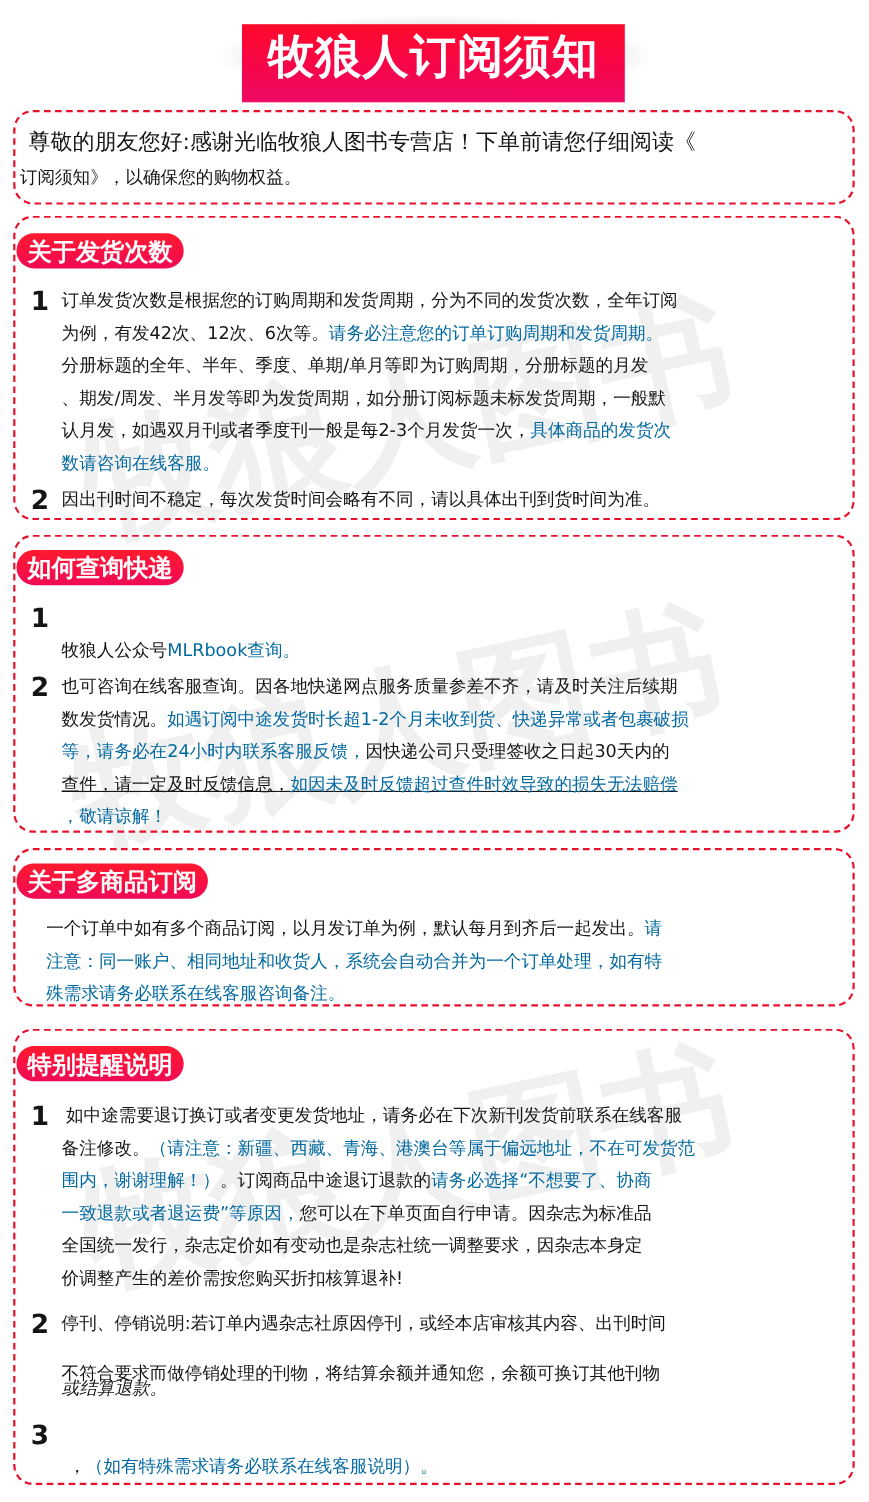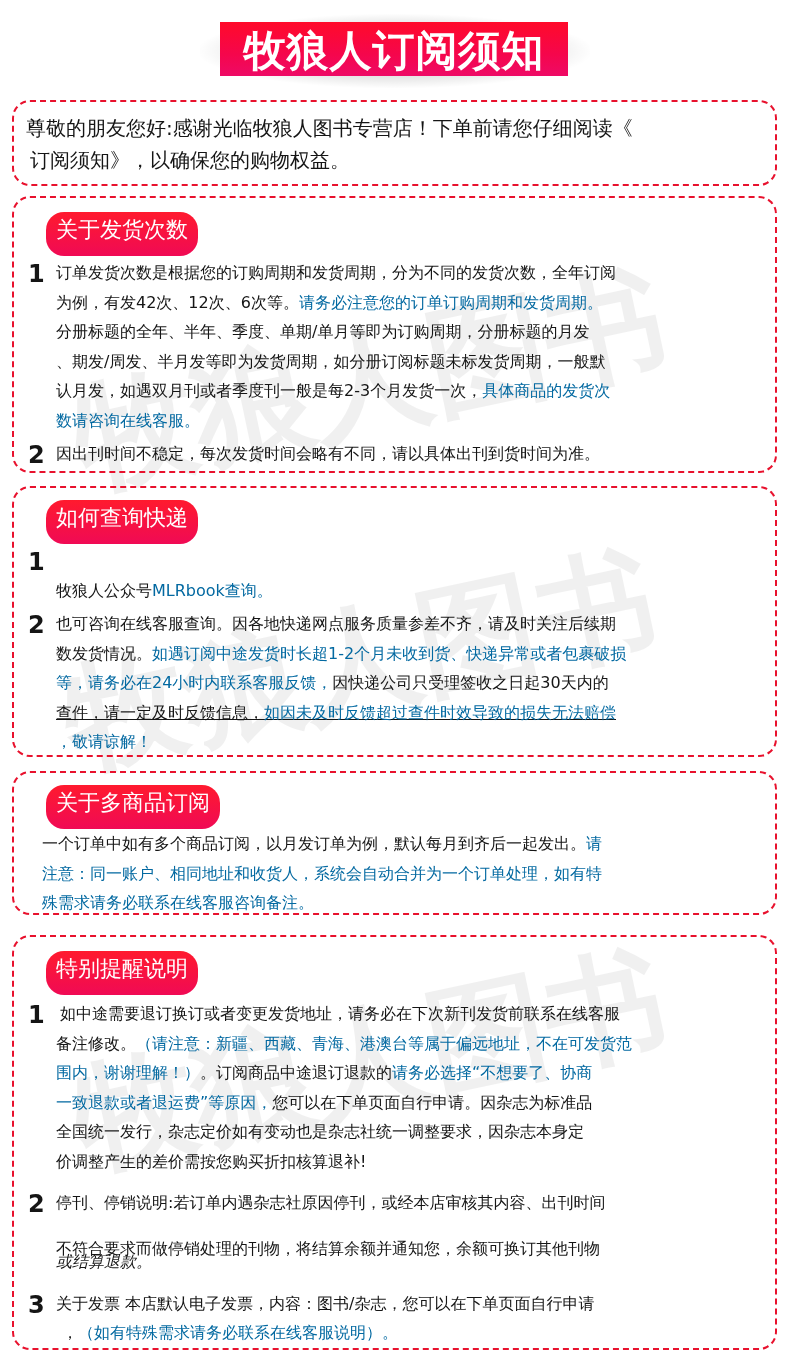--- a/index.html
+++ b/index.html
@@ -2,27 +2,27 @@
 <html><head>
 <meta charset="utf-8">
 <style>
   * { box-sizing: border-box; margin: 0; padding: 0; }
   html, body { width: 790px; height: 1365px; background: #ffffff; overflow: hidden; }
   body { position: relative; font-family: "DejaVu Sans", "Liberation Sans", sans-serif; color: #111; }
 
   .banner-wrap { position: absolute; left: 0; top: 0; width: 790px; height: 96px; }
   .banner-shadow { position: absolute; left: 200px; top: 14px; width: 390px; height: 74px;
     background: radial-gradient(ellipse at center, rgba(0,0,0,0.28) 0%, rgba(0,0,0,0.08) 55%, rgba(0,0,0,0) 72%); }
-  .banner { position: absolute; left: 220px; top: 22px; width: 348px; height: 54px;
+  .banner { position: absolute; left: 220px; top: 22px; width: 348px; height: 71px;
     background: linear-gradient(180deg, #ff0a2a 0%, #f5064c 60%, #ee0a66 100%);
     color: #fff; font-weight: bold; font-size: 42px; line-height: 58px; text-align: center; letter-spacing: 1px; }
 
   .box { position: absolute; left: 12px; width: 765px; border: 2.5px dashed #e8112d; border-radius: 18px; background: transparent; }
-  .tag { position: absolute; left: 32px; height: 44px; padding: 0 10px; border-radius: 18px;
-    background: linear-gradient(180deg, #ff1a2e 0%, #f00a55 100%); color: #fff; font-size: 22px; font-weight: normal; line-height: 36px; white-space: nowrap; }
+  .tag { position: absolute; left: 1px; height: 32px; padding: 0 10px; border-radius: 18px;
+    background: linear-gradient(180deg, #ff1a2e 0%, #f00a55 100%); color: #fff; font-size: 22px; font-weight: bold; line-height: 36px; white-space: nowrap; }
 
   .para { position: absolute; font-size: 16px; line-height: 29.5px; color: #151515; }
   .num { position: absolute; font-size: 24px; font-weight: bold; line-height: 30px; color: #151515; }
   .red { color: #0369a1; margin-top: 24px; }
 
   .watermark { position: absolute; color: rgba(0,0,0,0.06); font-size: 120px; font-weight: bold; transform: rotate(-12deg); white-space: nowrap; pointer-events: none; }
 </style>
 </head>
 <body>
 
@@ -30,21 +30,21 @@
 <div class="watermark" style="left:60px; top:580px;">牧狼人图书</div>
 <div class="watermark" style="left:70px; top:980px;">牧狼人图书</div>
 
 <div class="banner-wrap">
   <div class="banner-shadow"></div>
   <div class="banner">牧狼人订阅须知</div>
 </div>
 
 <div class="box" style="top:100px; height:86px;">
   <div class="para" style="left:12px; top:12px; font-size:20px;">尊敬的朋友您好:感谢光临牧狼人图书专营店！下单前请您仔细阅读《</div>
-  <div class="para" style="left:16px; top:44px; font-size:20px;">订阅须知》，以确保您的购物权益。</div>
+  <div class="para" style="left:4px; top:44px; font-size:16px;">订阅须知》，以确保您的购物权益。</div>
 </div>
 
 <div id="sections">
     <div class="box" style="top: 196px; height: 277px;">
       <div class="tag" style="top: 14px;">关于发货次数</div>
       <div class="num" style="left: 14px; top: 61px;">1</div>
       <div class="para" style="left: 42px; top: 60px; white-space: nowrap;"><span>订单发货次数是根据您的订购周期和发货周期，分为不同的发货次数，全年订阅</span></div>
       <div class="para" style="left: 42px; top: 89.5px; white-space: nowrap;"><span>为例，有发42次、12次、6次等。</span><span class="red">请务必注意您的订单订购周期和发货周期。</span></div>
       <div class="para" style="left: 42px; top: 119px; white-space: nowrap;"><span>分册标题的全年、半年、季度、单期/单月等即为订购周期，分册标题的月发</span></div>
       <div class="para" style="left: 42px; top: 148.5px; white-space: nowrap; text-align: right;"><span>、期发/周发、半月发等即为发货周期，如分册订阅标题未标发货周期，一般默</span></div>
@@ -77,16 +77,15 @@
       <div class="para" style="left: 42px; top: 91.5px; white-space: nowrap;"><span>备注修改。</span><span class="red">（请注意：新疆、西藏、青海、港澳台等属于偏远地址，不在可发货范</span></div>
       <div class="para" style="left: 42px; top: 121px; white-space: nowrap;"><span class="red">围内，谢谢理解！）</span><span>。订阅商品中途退订退款的</span><span class="red">请务必选择“不想要了、协商</span></div>
       <div class="para" style="left: 42px; top: 150.5px; white-space: nowrap;"><span class="red">一致退款或者退运费”等原因，</span><span>您可以在下单页面自行申请。因杂志为标准品</span></div>
       <div class="para" style="left: 42px; top: 180px; white-space: nowrap;"><span>全国统一发行，杂志定价如有变动也是杂志社统一调整要求，因杂志本身定</span></div>
       <div class="para" style="left: 42px; top: 209.5px; white-space: nowrap;"><span>价调整产生的差价需按您购买折扣核算退补!</span></div>
       <div class="num" style="left: 14px; top: 252px;">2</div>
       <div class="para" style="left: 42px; top: 251px; white-space: nowrap;"><span>停刊、停销说明:若订单内遇杂志社原因停刊，或经本店审核其内容、出刊时间</span></div>
       <div class="para" style="left: 42px; top: 297px; white-space: nowrap;"><span>不符合要求而做停销处理的刊物，将结算余额并通知您，余额可换订其他刊物</span></div>
       <div class="para" style="left: 42px; top: 310px; white-space: nowrap; font-style: italic;"><span>或结算退款。</span></div>
       <div class="num" style="left: 14px; top: 352.5px;">3</div>
-      <div class="para" style="left: 42px; top: 351.5px; white-space: nowrap;"><span>关于发票 本店默认电子发票，内容：图书/杂志，您可以在下单页面自行申请</span></div>
       <div class="para" style="left: 48px; top: 381px; white-space: nowrap;"><span>，</span><span class="red">（如有特殊需求请务必联系在线客服说明）。</span></div>
     </div>
   </div>
 
 </body></html>

